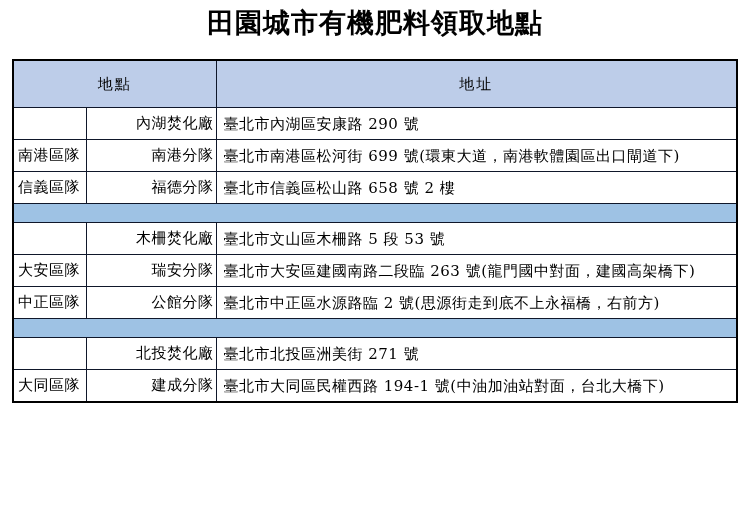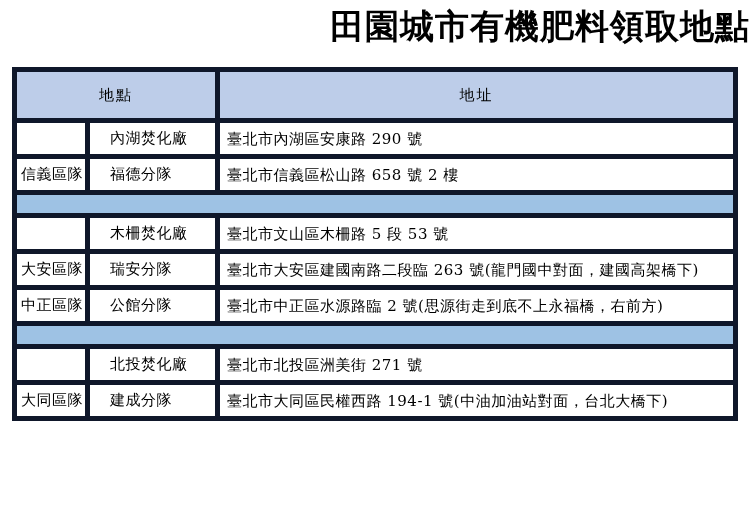--- a/index.html
+++ b/index.html
@@ -8,56 +8,57 @@
     background: #ffffff;
   }
   body {
     width: 750px;
     height: 521px;
     font-family: "DejaVu Serif", serif;
     color: #000000;
     overflow: hidden;
   }
   .page-title {
-    text-align: right;
-    font-size: 34px;
+    text-align: center;
+    font-size: 27px;
     font-weight: bold;
     letter-spacing: 1px;
     margin: 7px 0 16px 0;
     line-height: 1.15;
   }
   table.pickup-table {
     border-collapse: collapse;
     table-layout: fixed;
     width: 726px;
     margin: 21px 0 0 12px;
     border: 2px solid #000000;
   }
   .pickup-table th,
   .pickup-table td {
-    border: 5px solid #0f172a;
+    border: 1px solid #0f172a;
     font-size: 15px;
     font-weight: normal;
     vertical-align: middle;
     overflow: hidden;
   }
   .pickup-table th {
     background: var(--header-bg, #bdcde9);
     height: 44px;
     text-align: center;
     letter-spacing: 2px;
   }
   .pickup-table td.team-cell {
     padding: 2px 1px 2px 4px;
     height: 27px;
     letter-spacing: 0.5px;
   }
   .pickup-table td.branch-cell {
-    padding: 2px 2px 2px 20px;
+    padding: 2px 2px 2px 2px;
     letter-spacing: 0.5px;
+    text-align: right;
   }
   .pickup-table td.address-cell {
     padding: 2px 2px 2px 7px;
     line-height: 1.6;
     letter-spacing: 0.5px;
   }
   .pickup-table tr.separator td {
     height: 18px;
     padding: 0;
     background: var(--separator-bg, #9ec2e4);
@@ -78,20 +79,25 @@
     <tr>
       <th colspan="2">地點</th>
       <th>地址</th>
     </tr>
   </thead>
   <tbody>
       <tr>
         <td class="team-cell"></td>
         <td class="branch-cell">內湖焚化廠</td>
         <td class="address-cell">臺北市內湖區安康路 290 號</td>
+      </tr>
+      <tr>
+        <td class="team-cell">南港區隊</td>
+        <td class="branch-cell">南港分隊</td>
+        <td class="address-cell">臺北市南港區松河街 699 號(環東大道，南港軟體園區出口閘道下)</td>
       </tr>
       <tr>
         <td class="team-cell">信義區隊</td>
         <td class="branch-cell">福德分隊</td>
         <td class="address-cell">臺北市信義區松山路 658 號 2 樓</td>
       </tr>
       <tr class="separator">
         <td colspan="3"></td>
       </tr>
       <tr>

